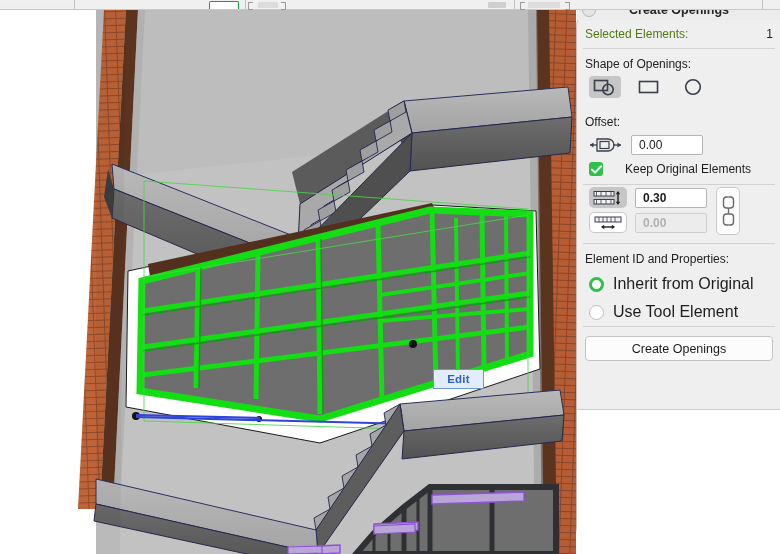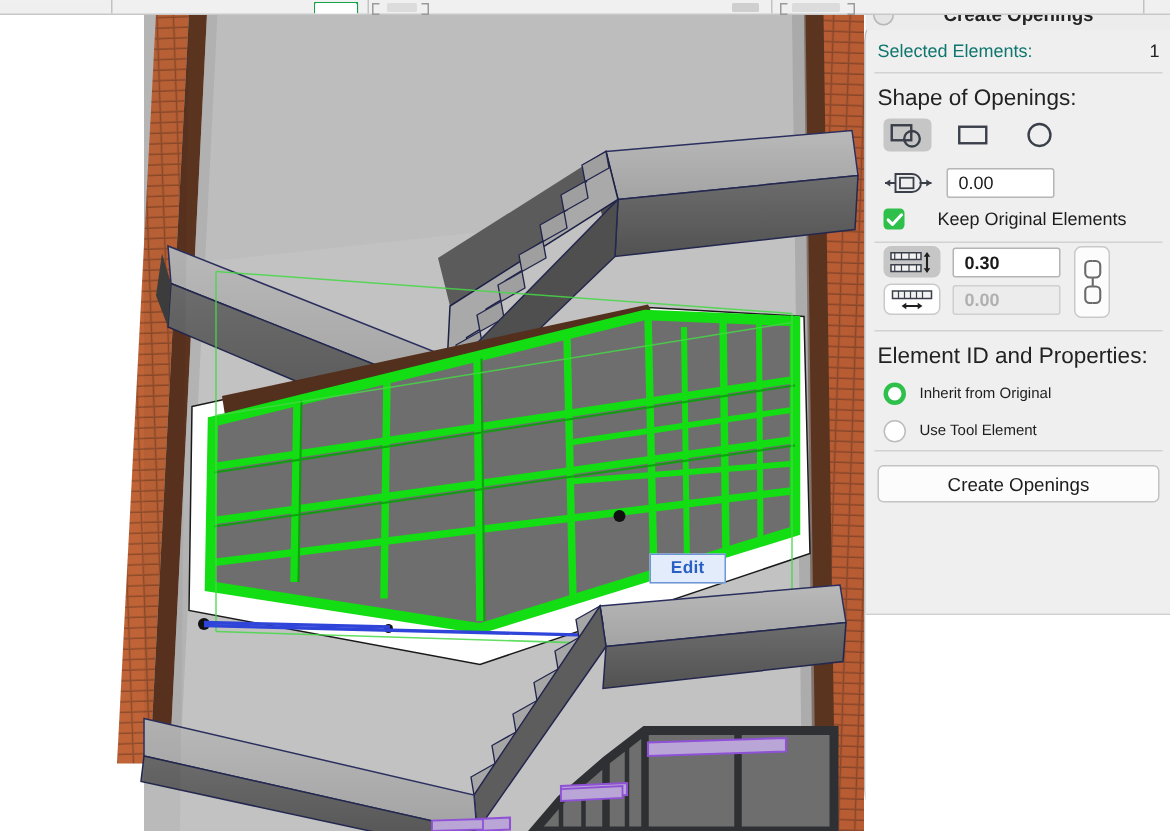--- a/index.html
+++ b/index.html
@@ -25,24 +25,24 @@
   
   .panel{position:absolute;left:576px;top:0;width:204px;height:554px;background:#efefef;border-left:1px solid #c0c0c0;
          font-size:12px;color:#1d1d1d;z-index:30;border-radius:28px;}
   .panel-head{position:relative;height:20px;display:flex;align-items:center;justify-content:center;background:#ececec;}
   .panel-head .title{font-size:12.5px;color:#242424;font-weight:600;}
   .head-dot{position:absolute;left:5px;top:3px;width:12px;height:12px;border-radius:50%;background:#e4e4e4;border:1px solid #b6b6b6;}
   .rule{height:1px;background:#d2d2d2;margin:0 6px;}
   .panel-body{padding:0 0 0 0;}
 
   .row{display:flex;align-items:center;justify-content:space-between;padding:7px 8px 7px 8px;}
-  .row .lbl{font-size:12px;color:#0f766e;}
+  .row .lbl{font-size:12px;color:#4d7c0f;}
   .row .val{font-size:12px;color:#222;}
 
-  .sect-lbl{padding:8px 8px 4px 8px;font-size:15px;color:#222;}
+  .sect-lbl{padding:8px 8px 4px 8px;font-size:12px;color:#222;}
 
   .shape-row{display:flex;align-items:center;gap:12px;padding:1px 8px 9px 12px;}
   .shape-btn{width:32px;height:22px;border-radius:4px;display:flex;align-items:center;justify-content:center;background:transparent;}
   .shape-btn.sel{background:#c6c6c6;}
 
   .offset-row{display:flex;align-items:center;gap:8px;padding:2px 8px 4px 12px;}
   .num-input{width:72px;height:20px;background:#fff;border:1px solid #b5b5b5;border-radius:2px;
              font-size:12px;color:#1a1a1a;display:flex;align-items:center;padding-left:7px;box-sizing:border-box;}
   .num-input.dis{background:#ececec;border:1px solid #cfcfcf;color:#b0b0b0;}
 
@@ -57,21 +57,21 @@
   .mbtn{width:38px;height:21px;border-radius:5px;display:flex;align-items:center;justify-content:center;box-sizing:border-box;}
   .mbtn.on{background:#c6c6c6;}
   .mbtn.off{background:#fefefe;border:1px solid #c9c9c9;}
   .link-btn{width:22px;height:46px;border:1px solid #c9c9c9;border-radius:5px;background:#fcfcfc;
             display:flex;align-items:center;justify-content:center;margin-left:2px;}
 
   .radio-row{display:flex;align-items:center;gap:9px;padding:5px 8px 5px 12px;}
   .radio{width:15px;height:15px;border-radius:50%;box-sizing:border-box;}
   .radio.on{background:#fff;border:3.5px solid #2ec04a;}
   .radio.off{background:#fff;border:1px solid #bdbdbd;}
-  .radio-lbl{font-size:10px;color:#1d1d1d;}
+  .radio-lbl{font-size:16px;color:#1d1d1d;}
 
   .cta-wrap{padding:9px 8px 8px 8px;}
   .cta{height:23px;background:#fcfcfc;border:1px solid #c3c3c3;border-radius:4px;
        display:flex;align-items:center;justify-content:center;font-size:12.5px;color:#1c1c1c;}
 
   .panel-tail{position:absolute;left:0;top:409px;width:204px;height:145px;background:#ffffff;border-top:1px solid #d0d0d0;}
 </style>
 </head>
 <body>
 
@@ -288,20 +288,21 @@
             <rect x="1.5" y="2.5" width="18" height="11" fill="none" stroke="#3a3f4a" stroke-width="1.6"></rect>
           </svg>
         </div>
         <div class="shape-btn">
           <svg width="20" height="18" viewBox="0 0 20 18">
             <circle cx="10" cy="9" r="7.3" fill="none" stroke="#3a3f4a" stroke-width="1.6"></circle>
           </svg>
         </div>
       </div>
 
+      <div class="sect-lbl">Offset:</div>
       <div class="offset-row">
         <svg width="34" height="20" viewBox="0 0 34 20">
           <path d="M8,4 h11 a4,4 0 0 1 0,12 h-11 z" fill="none" stroke="#3a3f4a" stroke-width="1.3"></path>
           <rect x="11" y="6.5" width="9" height="7" fill="none" stroke="#3a3f4a" stroke-width="1.2"></rect>
           <line x1="1" y1="10" x2="8" y2="10" stroke="#3a3f4a" stroke-width="1.3"></line>
           <polygon points="1,10 4.5,7.6 4.5,12.4" fill="#3a3f4a"></polygon>
           <line x1="24" y1="10" x2="32" y2="10" stroke="#3a3f4a" stroke-width="1.3"></line>
           <polygon points="32,10 28.5,7.6 28.5,12.4" fill="#3a3f4a"></polygon>
         </svg>
         <div class="num-input">0.00</div>

